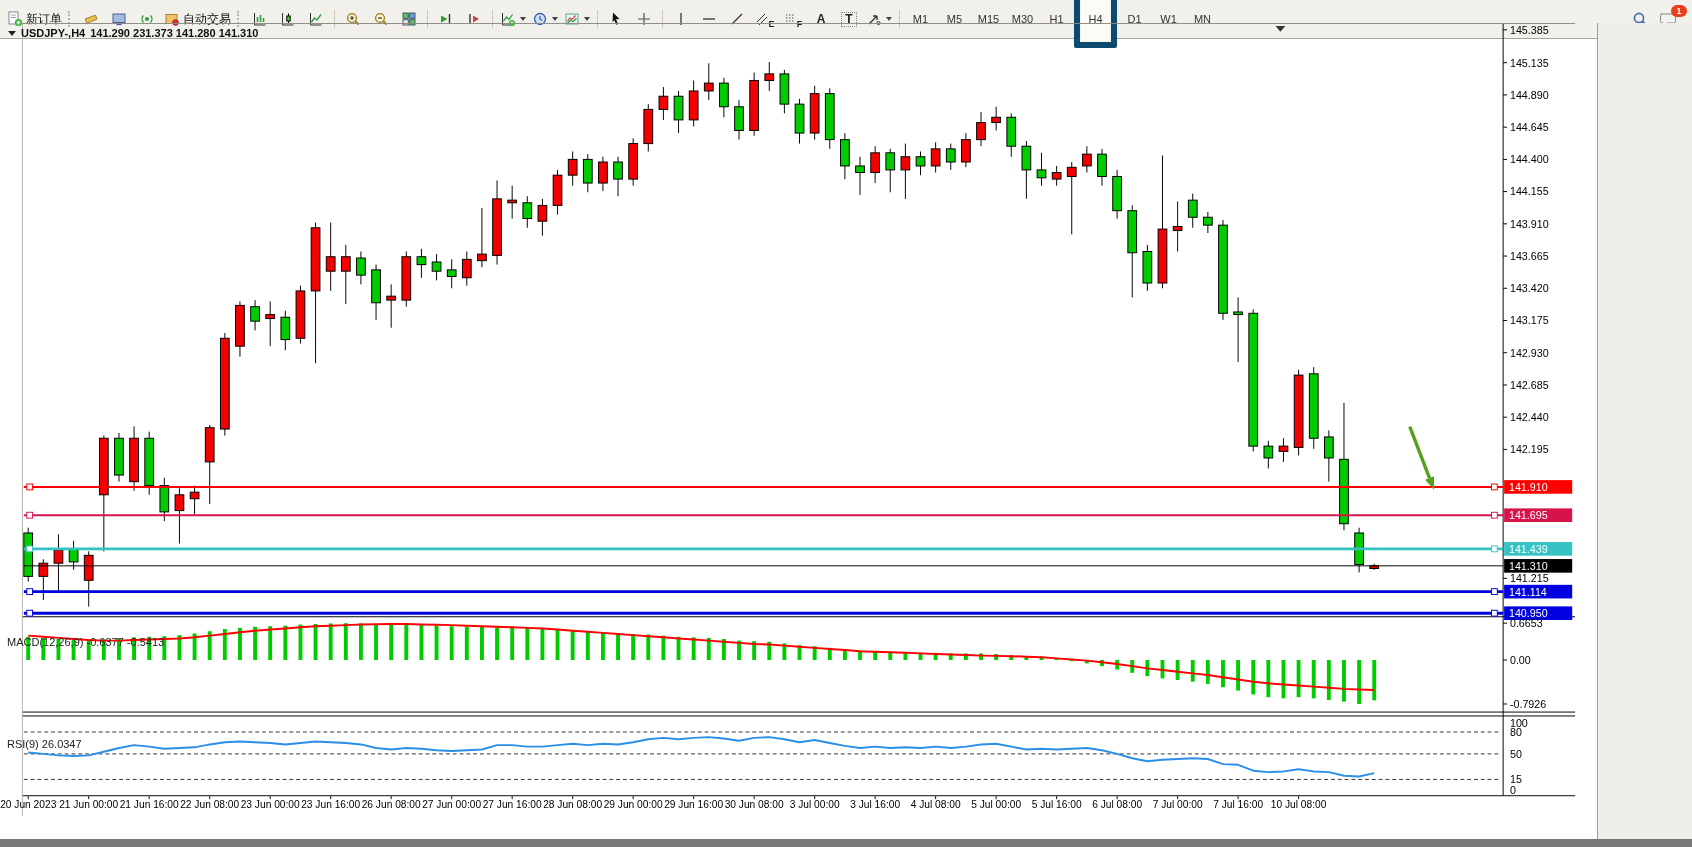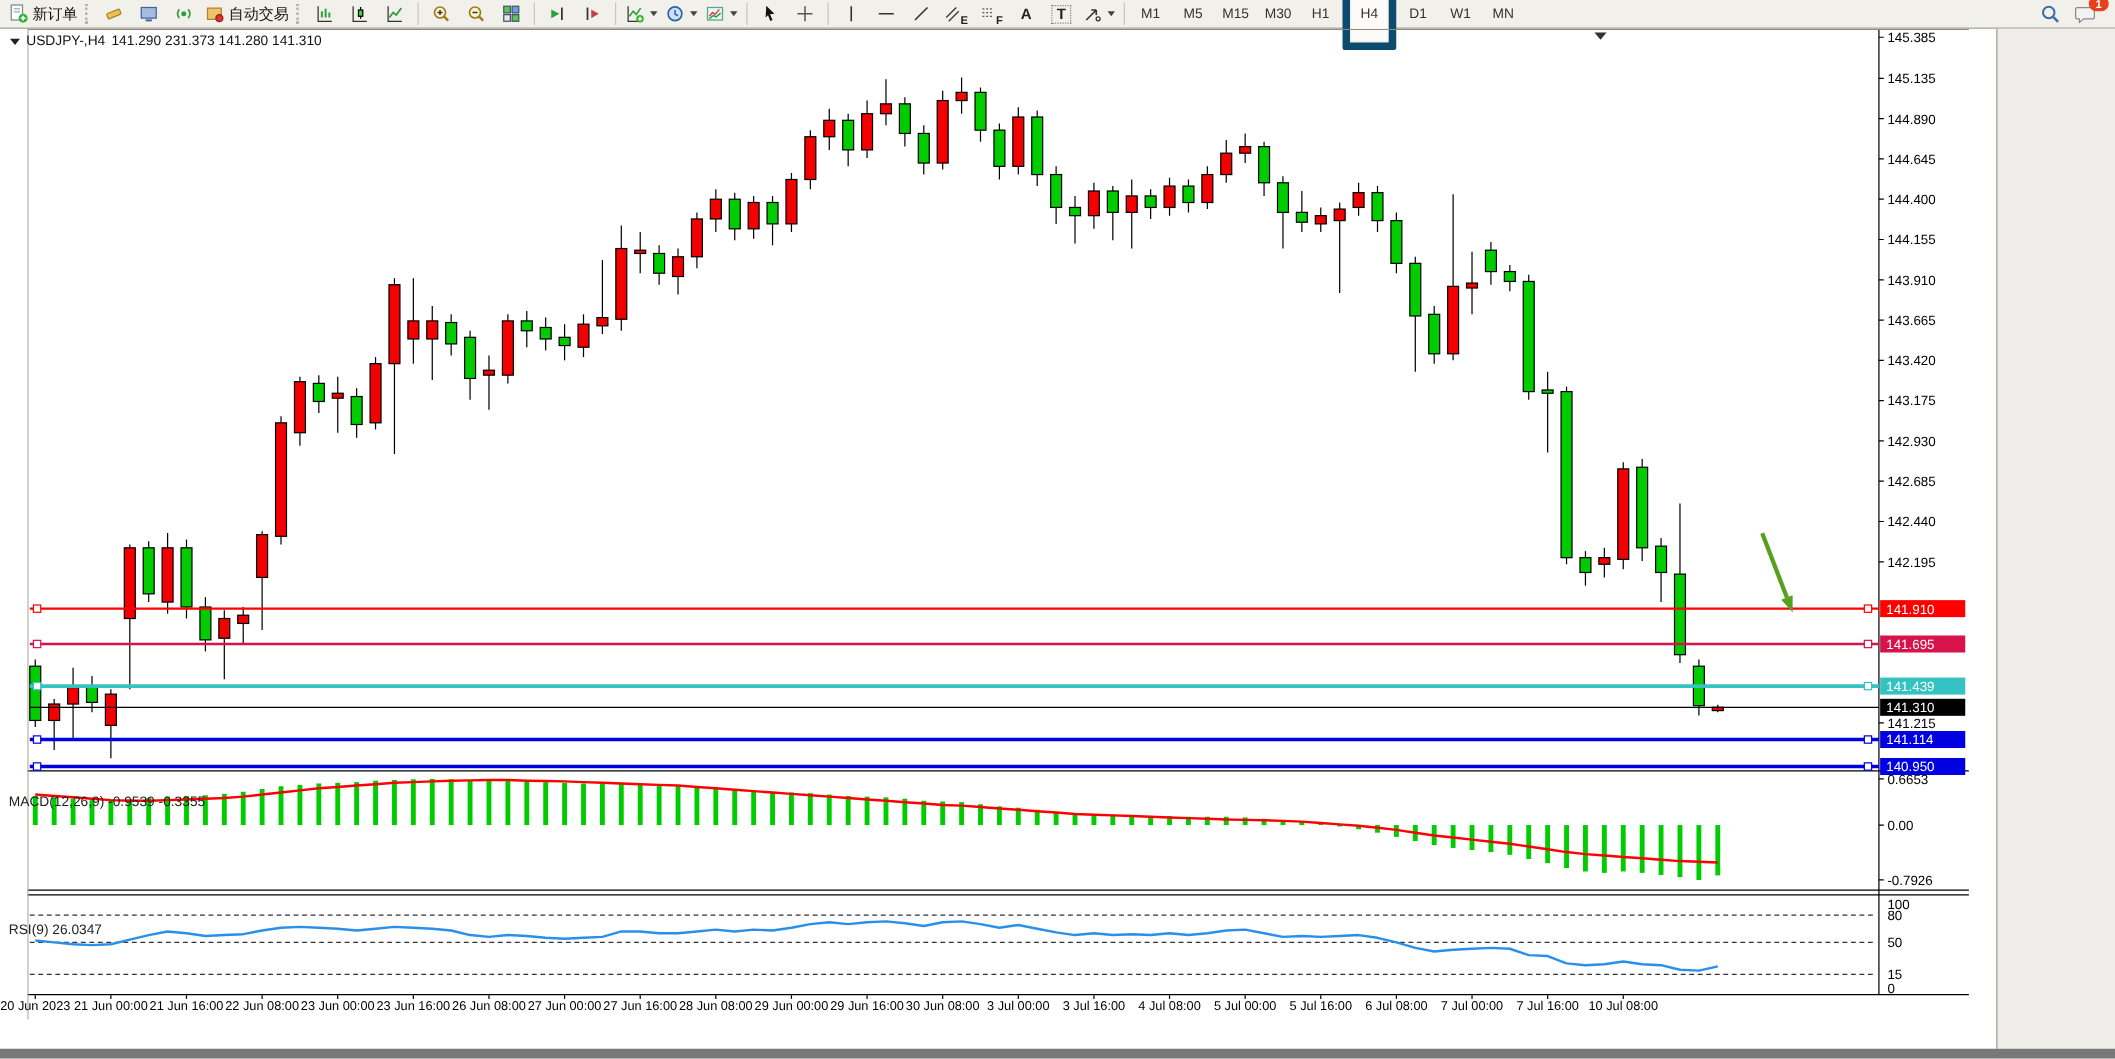--- a/index.html
+++ b/index.html
@@ -1,19 +1,19 @@
 <!DOCTYPE html>
 <html><head>
 <meta charset="utf-8">
 <style>
   html,body{margin:0;padding:0}
   body{width:1692px;height:847px;overflow:hidden;position:relative;background:#fff;
        font-family:"Liberation Sans",sans-serif;font-size:11px;color:#111}
   
-  #toolbar{position:absolute;left:0;top:0;width:1692px;height:23px;background:#f2f0ea;
+  #toolbar{position:absolute;left:0;top:0;width:1692px;height:39px;background:#f2f0ea;
            border-bottom:1px solid #a7a49a;display:flex;align-items:center;padding:0 4px;box-sizing:border-box}
   .tbtn{height:20px;min-width:22px;display:flex;align-items:center;justify-content:center;
         padding:0 2px;border:1px solid transparent;border-radius:2px;gap:3px;flex:0 0 auto}
   .tbtn span.lbl{font-size:12px;white-space:nowrap}
   .sep{width:1px;height:18px;background:#c9c6bc;margin:0 4px;flex:0 0 auto}
   .grip{width:4px;height:16px;border-left:2px dotted #b7b4aa;margin:0 3px;flex:0 0 auto}
   .caret{width:0;height:0;border-left:3px solid transparent;border-right:3px solid transparent;
          border-top:4px solid #444;margin-left:1px}
   .tfbtn{height:19px;min-width:25px;padding:13px 3px;display:flex;align-items:center;justify-content:center;
          font-size:11px;color:#333;border:1px solid transparent;border-radius:2px}
@@ -23,21 +23,21 @@
          min-width:12px;height:12px;border-radius:7px;display:flex;align-items:center;justify-content:center;
          padding:0 2px;font-weight:700}
   .glyph{font-size:11px;font-weight:700;color:#222}
   .toolletter{font-size:12px;font-weight:700;color:#222}
   
   #chart-wrap{position:absolute;left:0;top:23px;width:1692px;height:816px}
   #chart-svg{position:absolute;left:0;top:0}
   #right-gray{position:absolute;left:1597px;top:0;width:95px;height:816px;background:#eeedea;border-left:1px solid #a09d94}
   #bottom-strip{position:absolute;left:0;top:816px;width:1692px;height:8px;background:#787878}
   #chart-title{position:absolute;left:8px;top:4px;display:flex;align-items:center;gap:5px;
-               font-size:11px;font-weight:400;color:#111;white-space:nowrap}
+               font-size:11px;font-weight:700;color:#111;white-space:nowrap}
   #chart-title .dd{width:0;height:0;border-left:4px solid transparent;border-right:4px solid transparent;border-top:5px solid #222}
   #macd-label,#rsi-label{position:absolute;left:7px;font-size:11px;color:#222;white-space:nowrap}
   #macd-label{top:613px}
   #rsi-label{top:715px}
   svg text{font-family:"Liberation Sans",sans-serif}
 </style>
 </head>
 <body>
 
 <div id="toolbar">
@@ -844,20 +844,20 @@
   <div id="bottom-strip"></div>
 
   <div id="chart-title">
     <span class="dd"></span>
     <span>USDJPY-,H4</span>
     <span>141.290 231.373 141.280 141.310</span>
   </div>
 
   <div id="macd-label">
     <span>MACD(12,26,9)</span>
-    <span>-0.9539</span>
-    <span>-0.3355</span>
+    <span>-0.6377</span>
+    <span>-0.5413</span>
   </div>
   <div id="rsi-label">
     <span>RSI(9)</span>
     <span>26.0347</span>
   </div>
 </div>
 
 </body></html>

